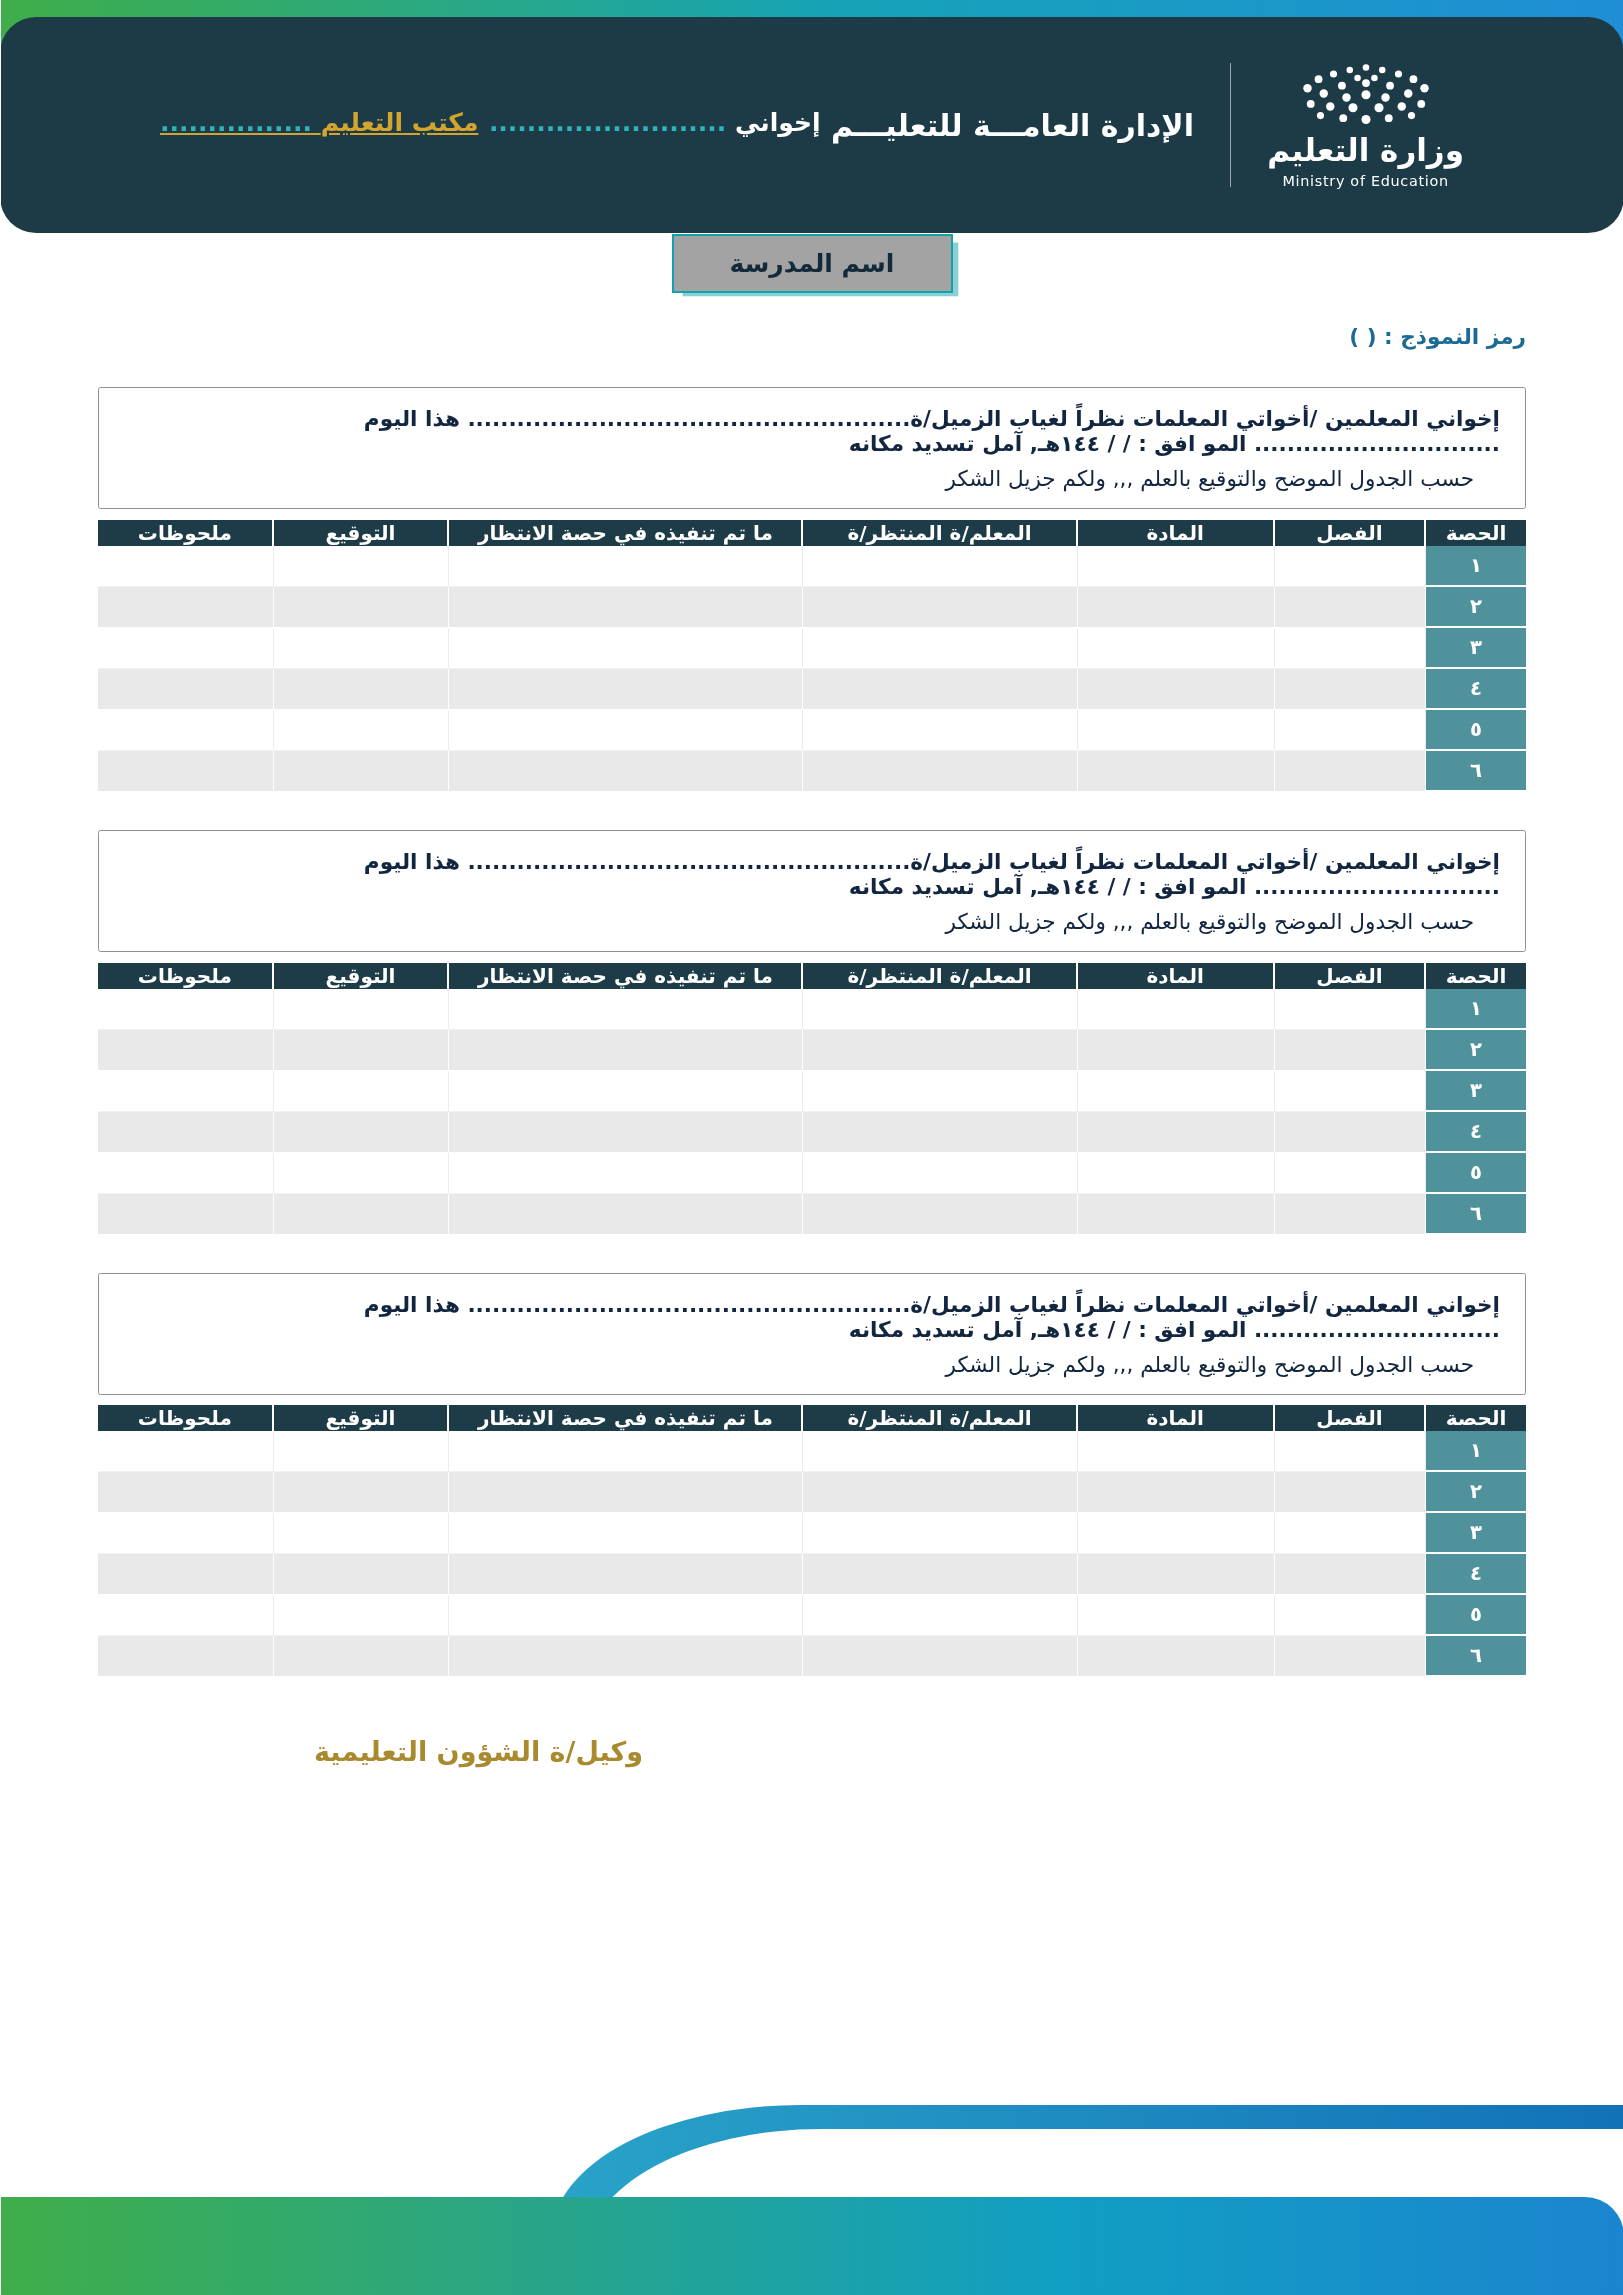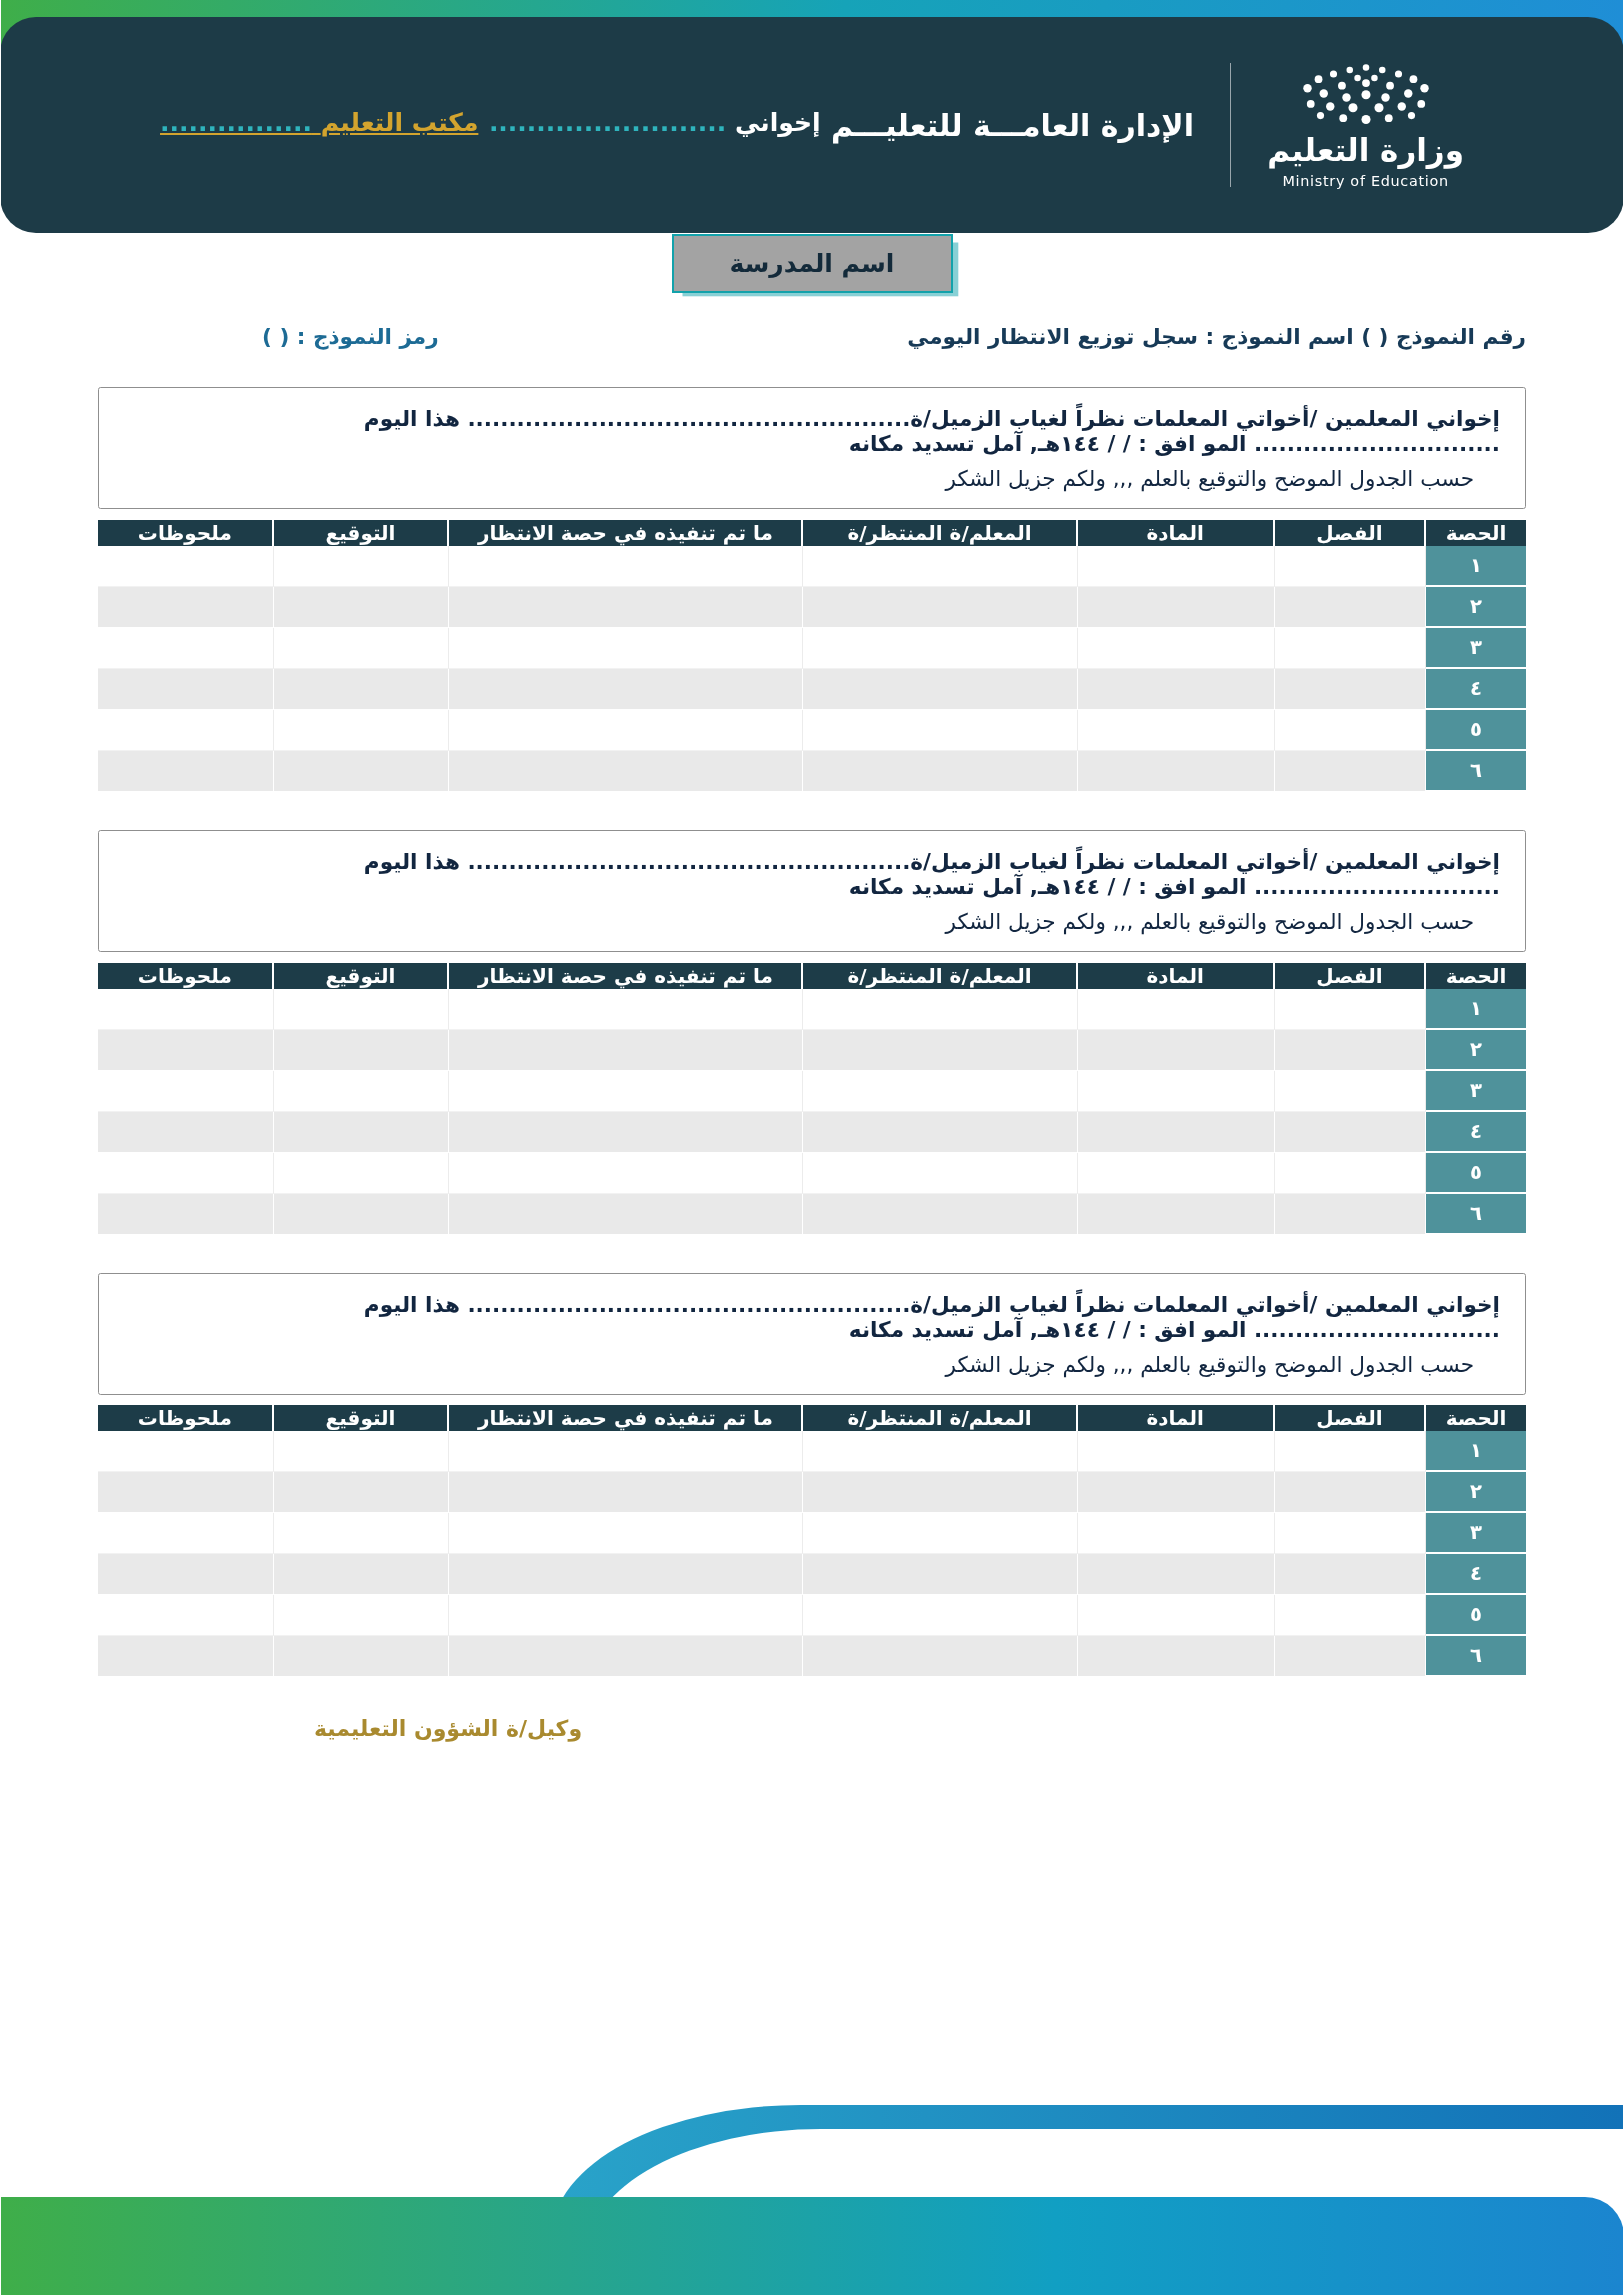--- a/index.html
+++ b/index.html
@@ -76,22 +76,22 @@
   tbody tr:nth-child(even) td {
     background:#e9e9e9; border-inline-start-color:#fff; border-bottom-color:#fff;
   }
   tbody tr td.period {
     background:#4f929b; color:#fff; font-size:19.6px; font-weight:bold;
     text-align:center; border-inline-start:none; border-bottom:2px solid #fff;
   }
 
   
   .signature {
-    text-align:left; padding-left:314px; margin-top:39px;
-    font-size:22px; font-weight:bold; color:#a98a2f;
+    text-align:left; padding-left:314px; margin-top:59px;
+    font-size:27px; font-weight:bold; color:#a98a2f;
   }
 
   
   .footer { position:absolute; bottom:0; left:0; right:0; height:288px; z-index:0; }
   .ribbon-blue {
     position:absolute; right:0; bottom:59px; width:66%; height:131px;
     background:linear-gradient(90deg,#29a3c9,#1272b8);
     border-top-left-radius:249px 131px;
   }
   .ribbon-white {
@@ -162,21 +162,20 @@
       <span class="dots-teal">................</span>
     </div>
   </div>
 </div>
 
 <div class="page-content">
 
   <div class="school-box">اسم المدرسة</div>
 
   <div class="meta-row">
-    <span class="meta-right">رقم النموذج (    )  اسم النموذج : سجل توزيع الانتظار اليومي</span>
     <span class="meta-left">رمز النموذج : (     )</span>
   </div>
 
   <div class="sections" id="sections">
   <section class="block">
     <div class="notice">
       <p class="notice-l1">إخواني المعلمين /أخواتي المعلمات نظراً لغياب الزميل/ة...................................................... هذا اليوم  ..............................  المو افق :      /      /  ١٤٤هـ, آمل تسديد مكانه</p>
       <p class="notice-l2">حسب الجدول الموضح والتوقيع بالعلم ,,,  ولكم جزيل الشكر</p>
     </div>
     <table class="grid">

